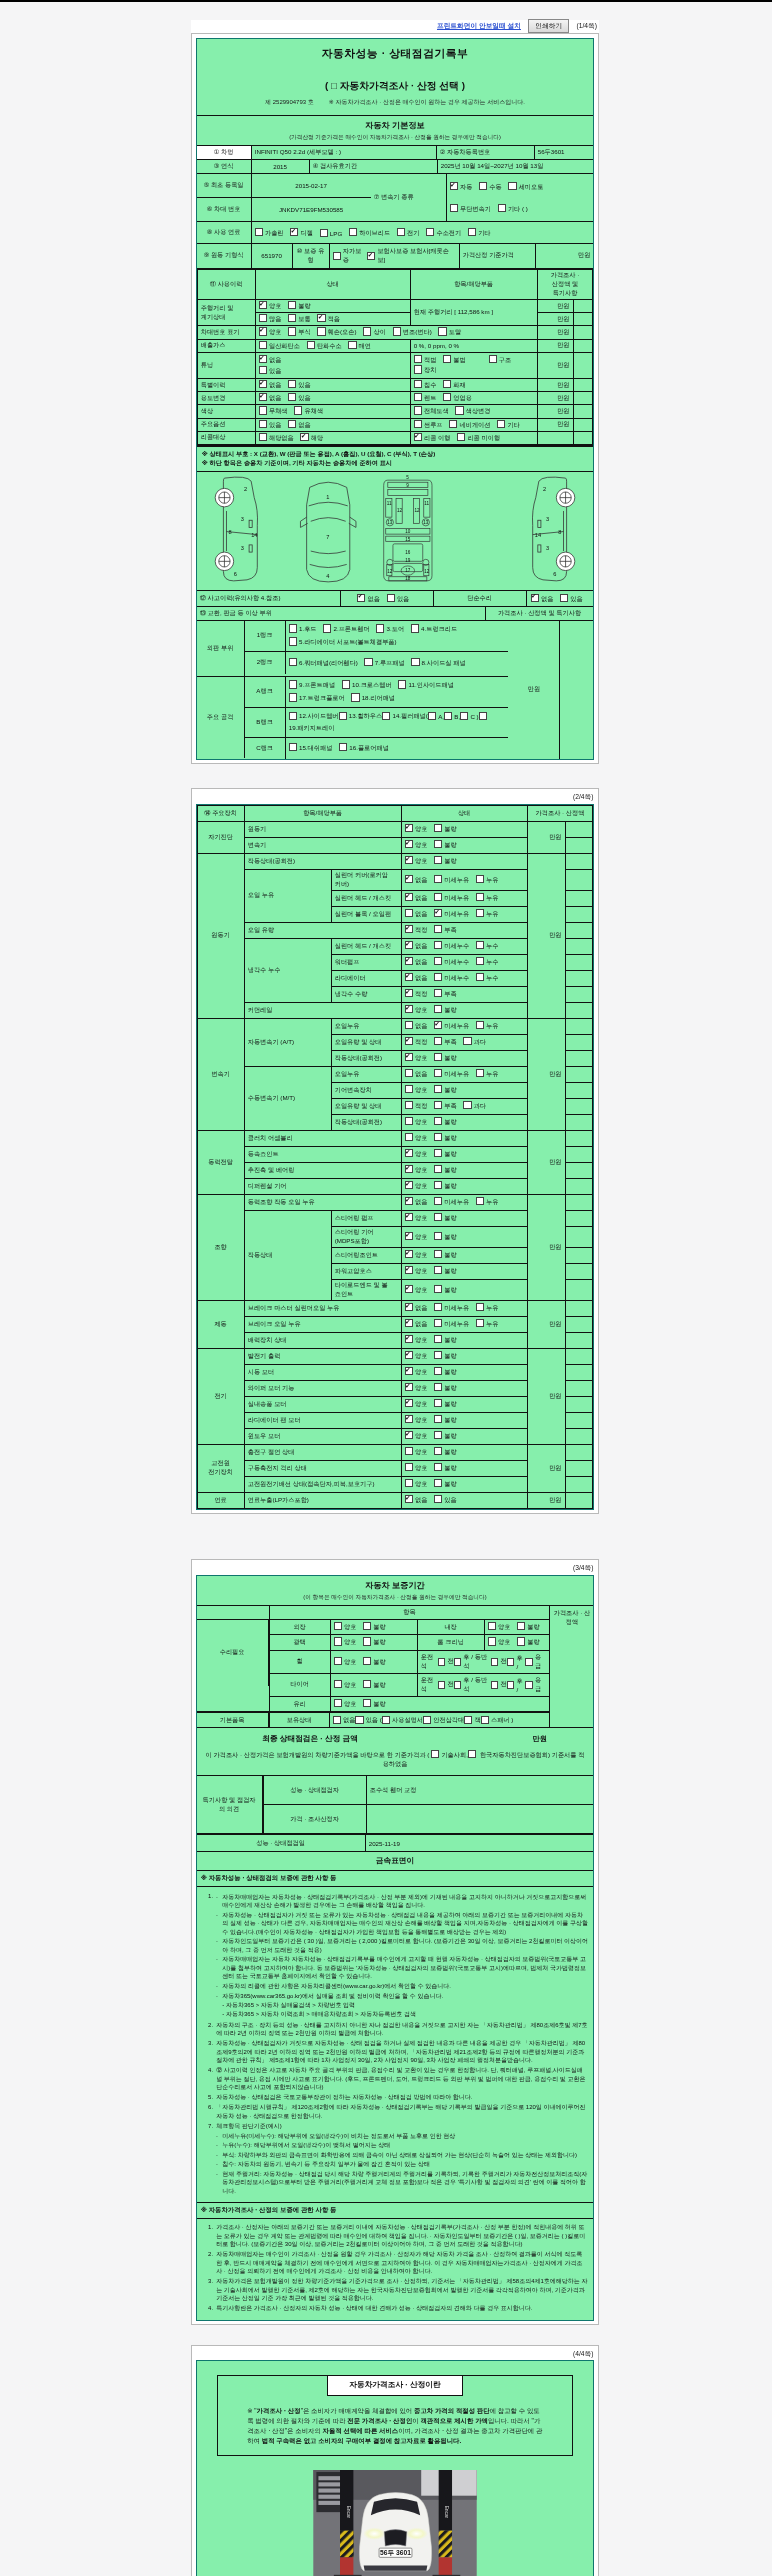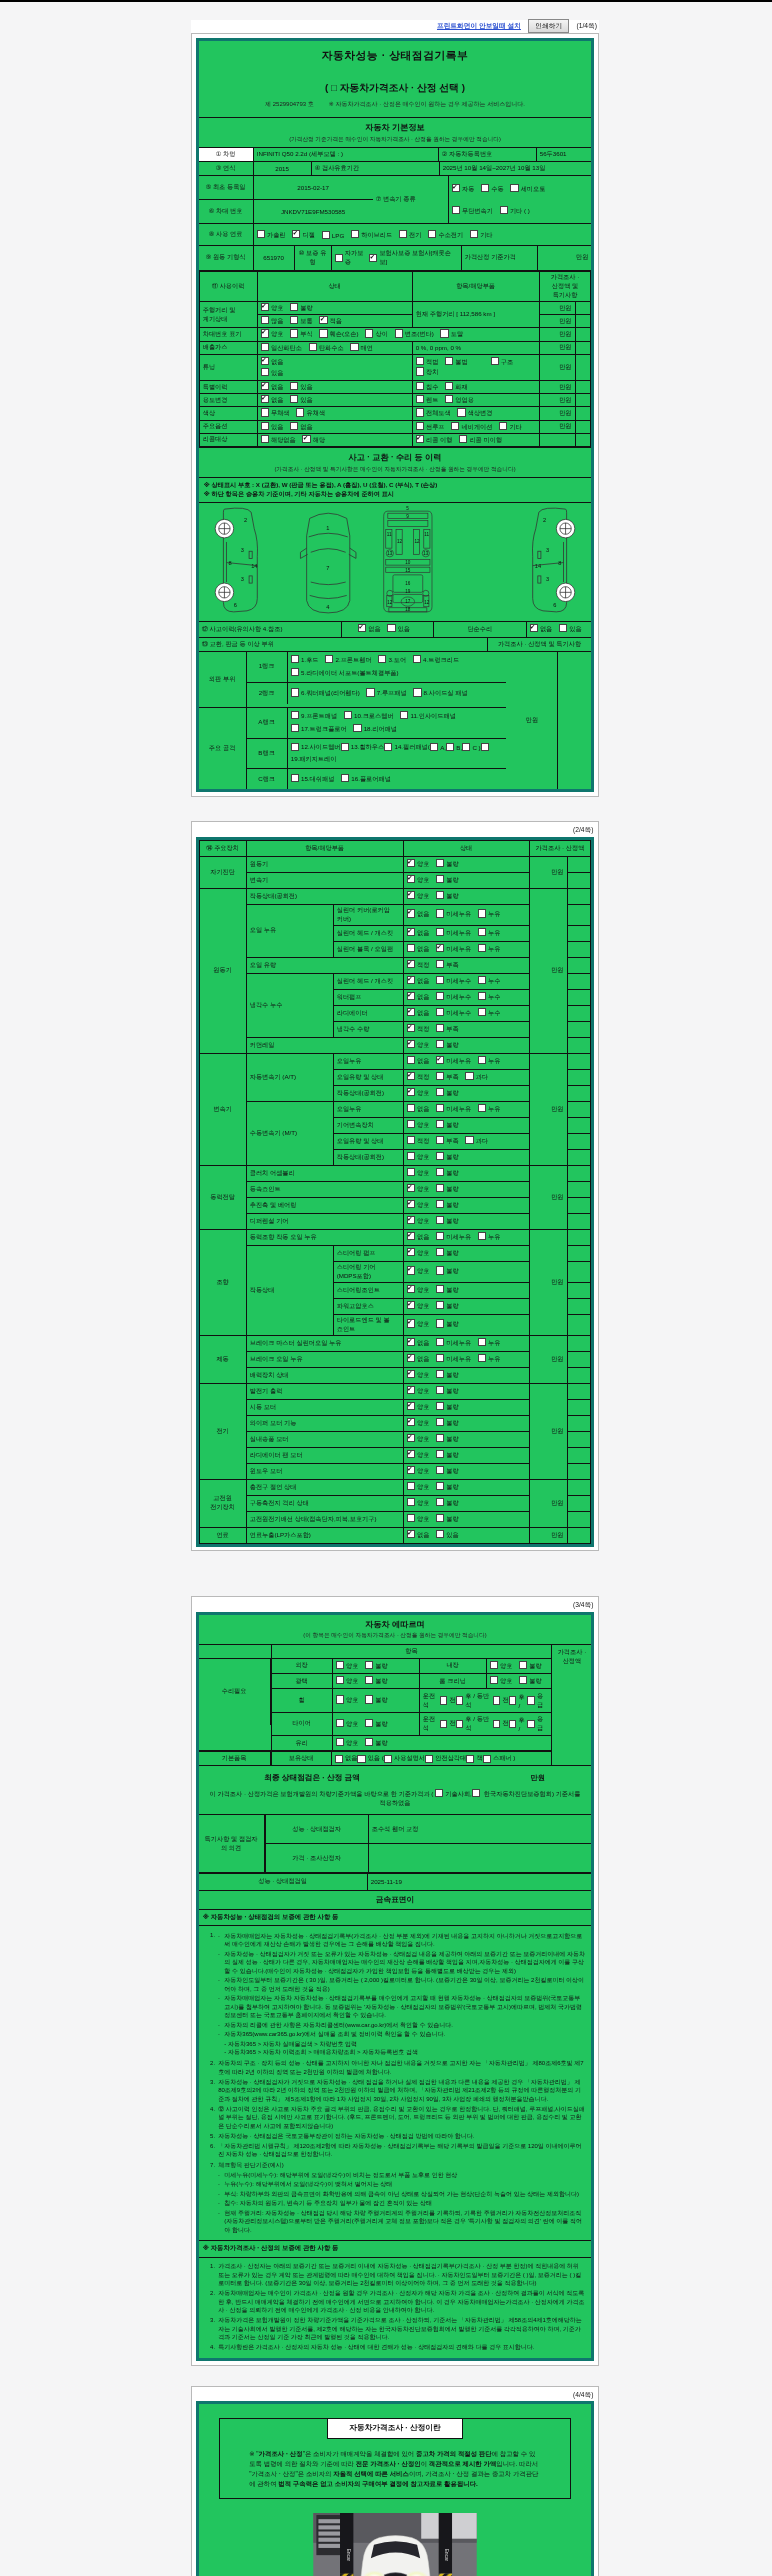--- a/index.html
+++ b/index.html
@@ -7,21 +7,21 @@
        font-family:"Liberation Sans","DejaVu Sans",sans-serif;color:#111;position:relative}
   .topline{position:absolute;top:0;left:0;width:773px;height:2.1px;background:#000}
   .col{position:absolute;left:191px;top:19.6px;width:408px}
   
   .topbar{background:#fff;height:13.4px;display:flex;align-items:center;justify-content:flex-end;gap:7.2px;padding:0 2.1px;font-size:6.7px}
   .link{color:#2a4fd0;text-decoration:underline;font-weight:bold;cursor:pointer}
   .btn{background:linear-gradient(#f4f4f4,#d9d9d9);border:0.5px solid #888;padding:1.5px 6.2px;font-size:6.7px;cursor:pointer}
   .pmark{font-size:6.7px;color:#111}
   
   .page{background:#fff;border:0.5px solid #b9b9b9;padding:3.6px}
-  .docbox{border:3px solid #0f766e;background:#22c55e}
+  .docbox{border:1px solid #0f766e;background:#86efac}
   .markrow{text-align:right;font-size:6.7px;padding:0.5px 1px 1.5px}
   
   .h-title{ text-align:center;padding:8.2px 0 3.1px}
   .h-title .t1{font-size:10.8px;font-weight:bold;letter-spacing:0.5px}
   .h-title .t2{font-size:9.8px;font-weight:bold;margin-top:19px}
   .h-title .t3{font-size:6px;margin:5.2px 0 5.2px;color:#222}
   .h-title .t3 .no{margin-right:13.4px}
   .secdiv{border-top:1px solid #111}
   .sechdr{text-align:center;padding:4.1px 0 3.1px}
   .sechdr .s1{font-size:8.2px;font-weight:bold}
@@ -235,24 +235,20 @@
           <td>리콜대상</td>
           <td><span class="opt"><span class="cb"></span>해당없음</span><span class="opt"><span class="cb on"></span>해당</span></td>
           <td><span class="opt"><span class="cb on"></span>리콜 이행</span><span class="opt"><span class="cb"></span>리콜 미이행</span></td>
           <td></td>
               <td class="notec"></td>
         </tr>
       </tbody>
         </table>
 
       <div class="secdiv"></div>
-      <div class="sechdr">
-        <div class="s1">사고 · 교환 · 수리 등 이력</div>
-        <div class="s2">(가격조사 · 산정액 및 특기사항은 매수인이 자동차가격조사 · 산정을 원하는 경우에만 적습니다)</div>
-      </div>
       <div style="border-top:1px solid #111;padding:3.1px 5.2px;font-size:6.2px;font-weight:bold">
         <div>※ 상태표시 부호 : X (교환), W (판금 또는 용접), A (흠집), U (요철), C (부식), T (손상)</div>
         <div>※ 하단 항목은 승용차 기준이며, 기타 자동차는 승용차에 준하여 표시</div>
       </div>
       <div style="border-top:0.5px solid #111;padding:2.1px 0;text-align:center">
         <svg width="392" height="112" viewBox="0 0 760 218">
 
           <g stroke="#333" fill="none" stroke-width="1.5">
             <path d="M48,8 Q92,2 100,14 L106,46 Q114,70 112,100 L112,182 Q112,202 92,206 L66,208 Q46,208 46,190 L46,14 Q46,9 48,8 Z"></path>
             <circle cx="48" cy="46" r="18" fill="#fff"></circle>
@@ -690,21 +686,21 @@
             </tr>
           </tbody>
       </table>
     </div>
   </div>
 
   <div class="page" style="margin-bottom:19.6px">
     <div class="markrow">(3/4쪽)</div>
     <div class="docbox">
       <div class="sechdr">
-        <div class="s1">자동차 에따르며</div>
+        <div class="s1">자동차 보증기간</div>
         <div class="s2">(이 항목은 매수인이 자동차가격조사 · 산정을 원하는 경우에만 적습니다)</div>
       </div>
       <div class="ft" style="border-top:1px solid #111;display:flex">
         <div style="flex:1">
           <div class="fr">
             <div class="fc" style="width:72px;border-right:none"></div>
             <div class="fc hd" style="flex:1;border-left:0.5px solid #111">항목</div>
           </div>
           <div class="fr">
             <div class="fc ctr" style="width:72px;height:66px;border-bottom:0">수리필요</div>

